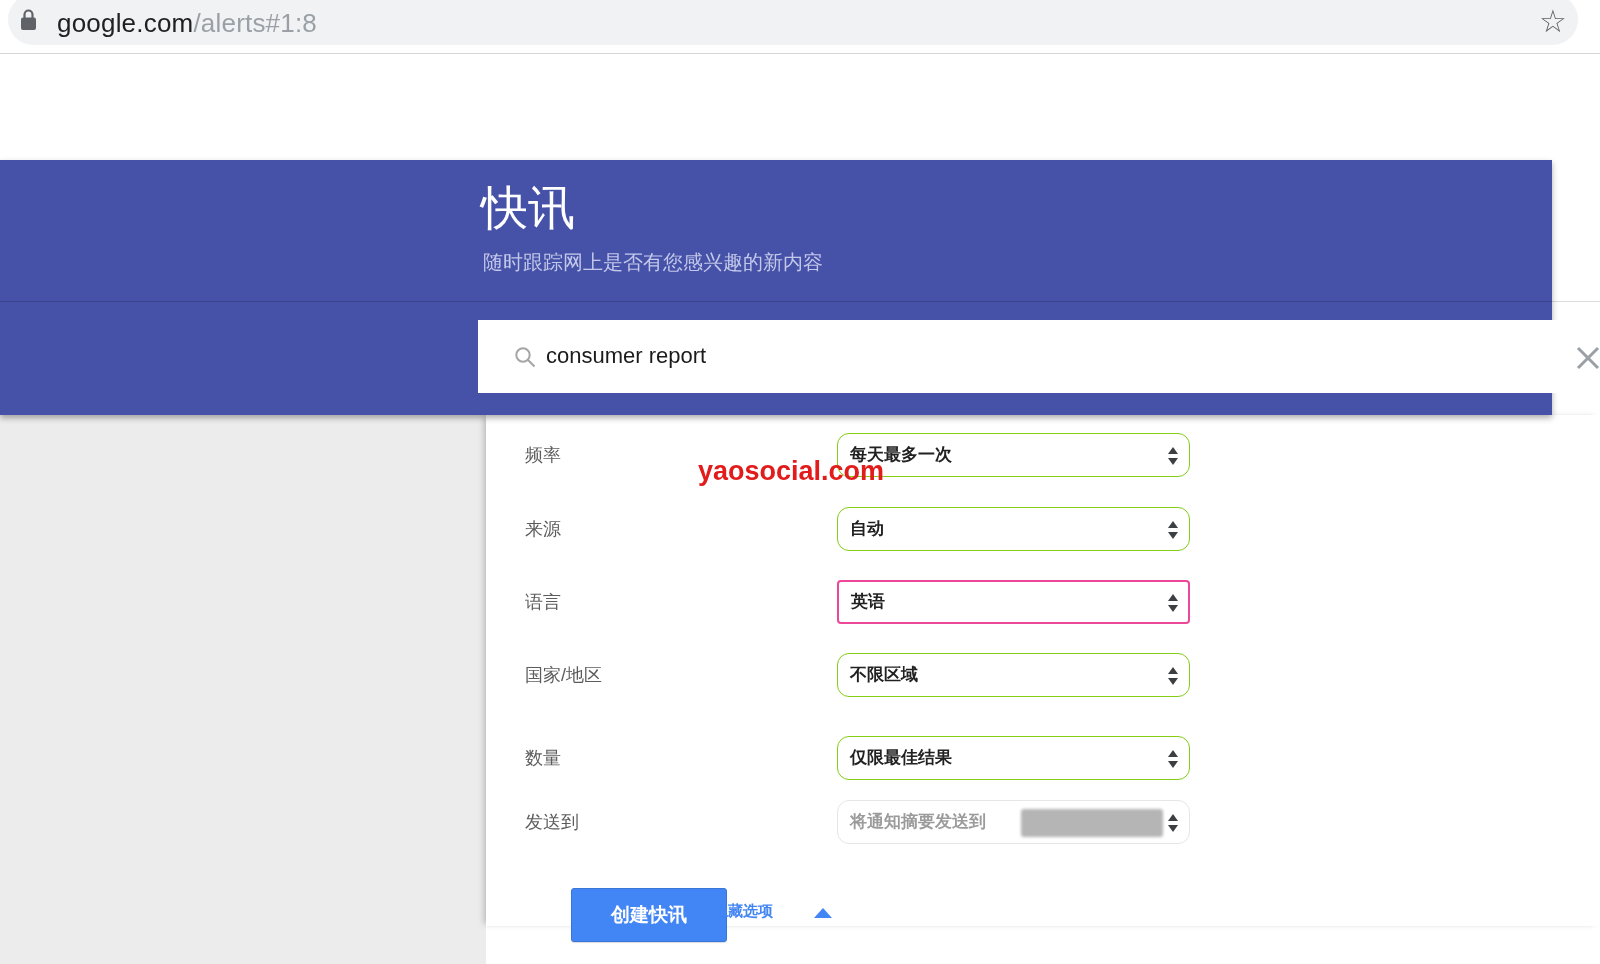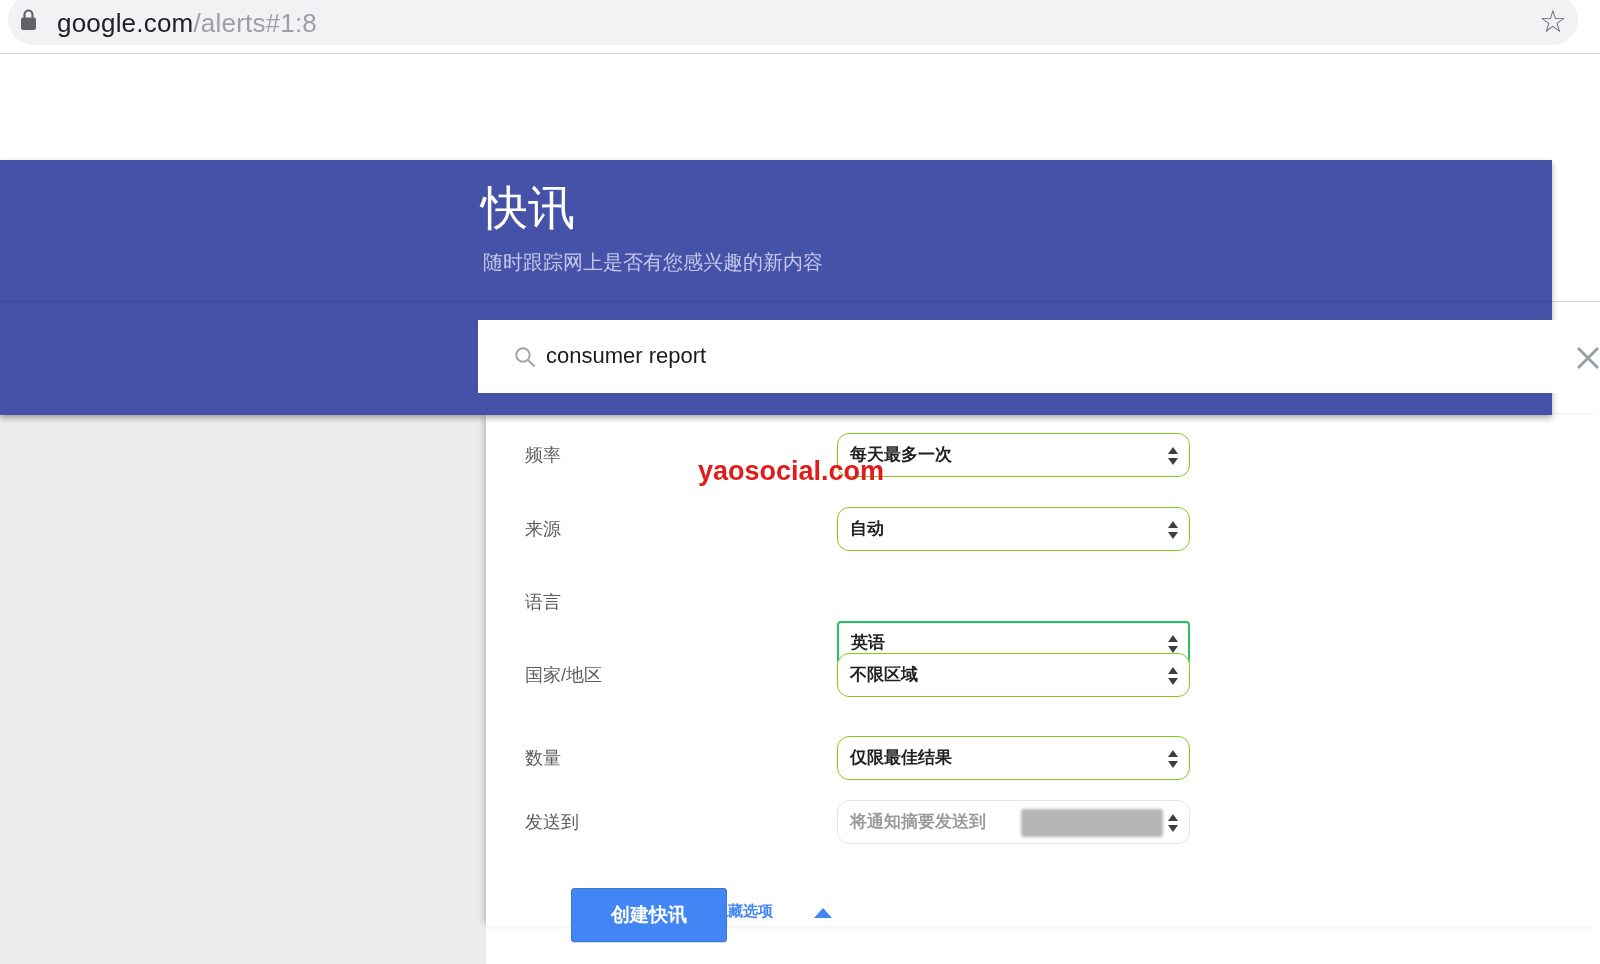--- a/index.html
+++ b/index.html
@@ -39,21 +39,21 @@
     box-shadow:-4px 0 6px -2px rgba(0,0,0,0.22); z-index:2; }
 
   .row { position:absolute; left:0; width:100%; height:44px; }
   .row-label { position:absolute; left:39px; top:0; line-height:44px; font-size:18px;
     color:#5c5c5c; white-space:nowrap; }
   .select { position:absolute; left:351px; top:0; width:353px; height:44px; background:#fff;
     border:1px solid #84cc16; border-radius:12px; cursor:pointer; }
   .select .sel-text { position:absolute; left:12px; top:0; line-height:42px; font-size:17px;
     font-weight:600; color:#212121; white-space:nowrap; }
   .select .arrows { position:absolute; right:10px; top:12px; }
-  .select.focused { border:2px solid #22c55e; border-radius:4px;margin-top:41px; }
+  .select.focused { border:2px solid #ec4899; border-radius:4px; }
   .select.focused .sel-text { line-height:40px; }
   .select.focused .arrows { top:11px; right:9px; }
   .select.muted { border-color:#e6e6e6; }
   .select.muted .sel-text { color:#9b9b9b; }
   .redact-blob { position:absolute; left:183px; top:8px; width:142px; height:28px;
     background:#b5b5b5; border-radius:3px; filter:blur(1.5px); }
 
   .row-actions { position:absolute; left:0; top:473px; width:100%; height:60px; }
   .create-btn { position:absolute; left:46px; top:0; width:156px; height:54px;
     background:#4285f4; border:1px solid #3a75d8; border-radius:3px; color:#fff;

